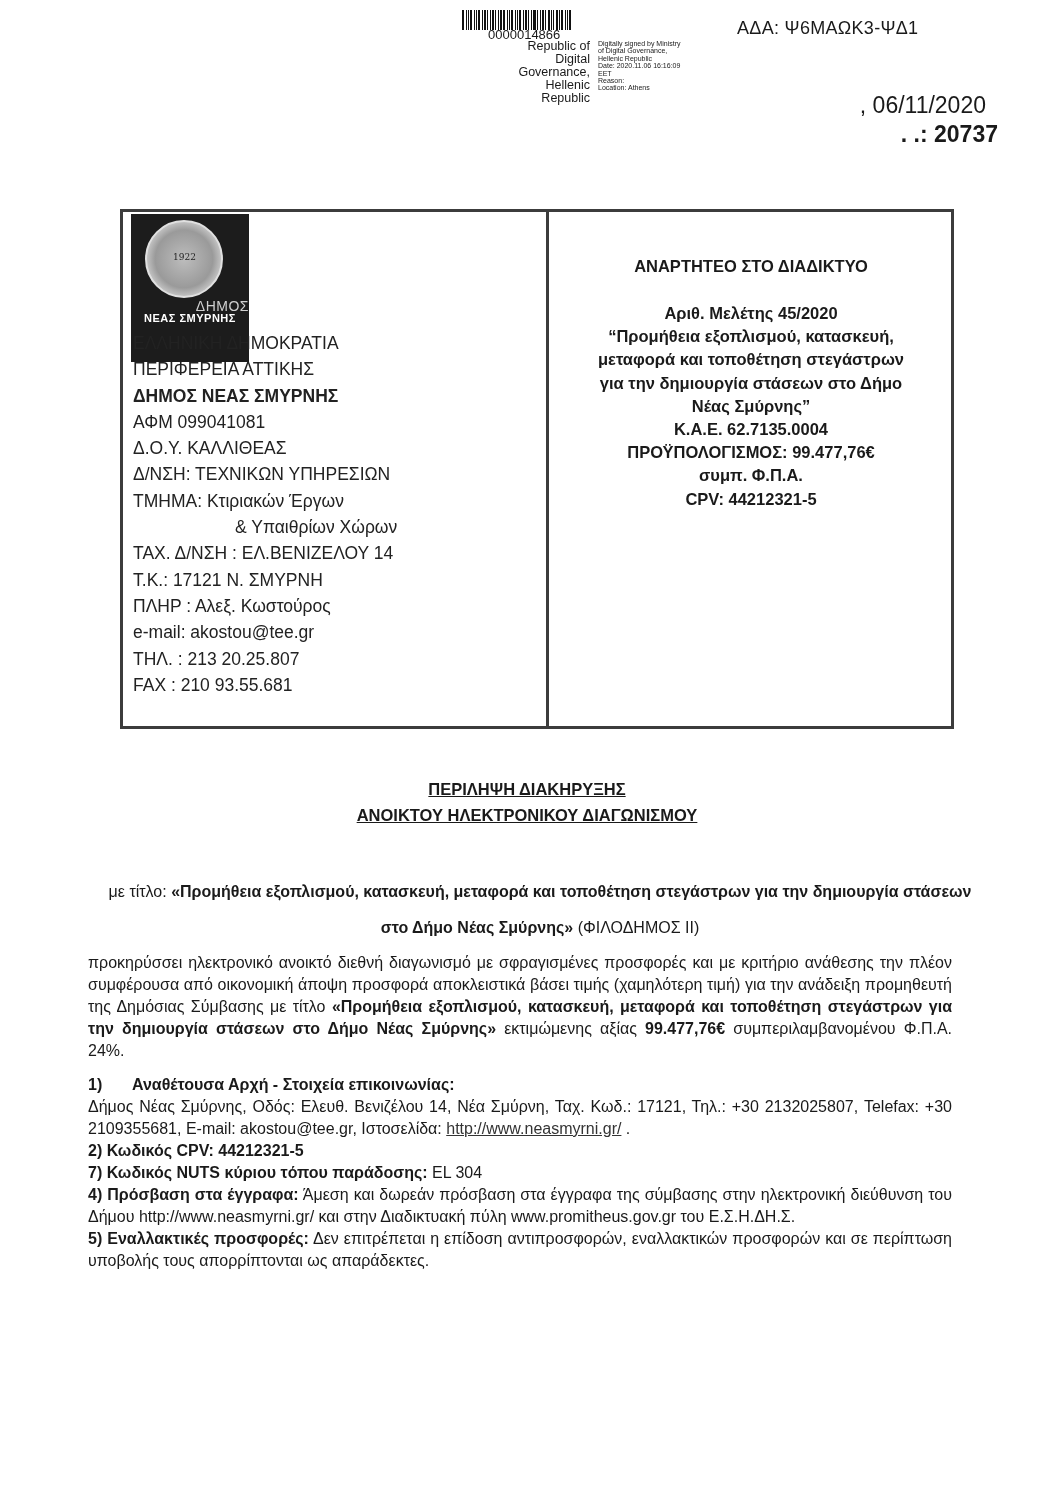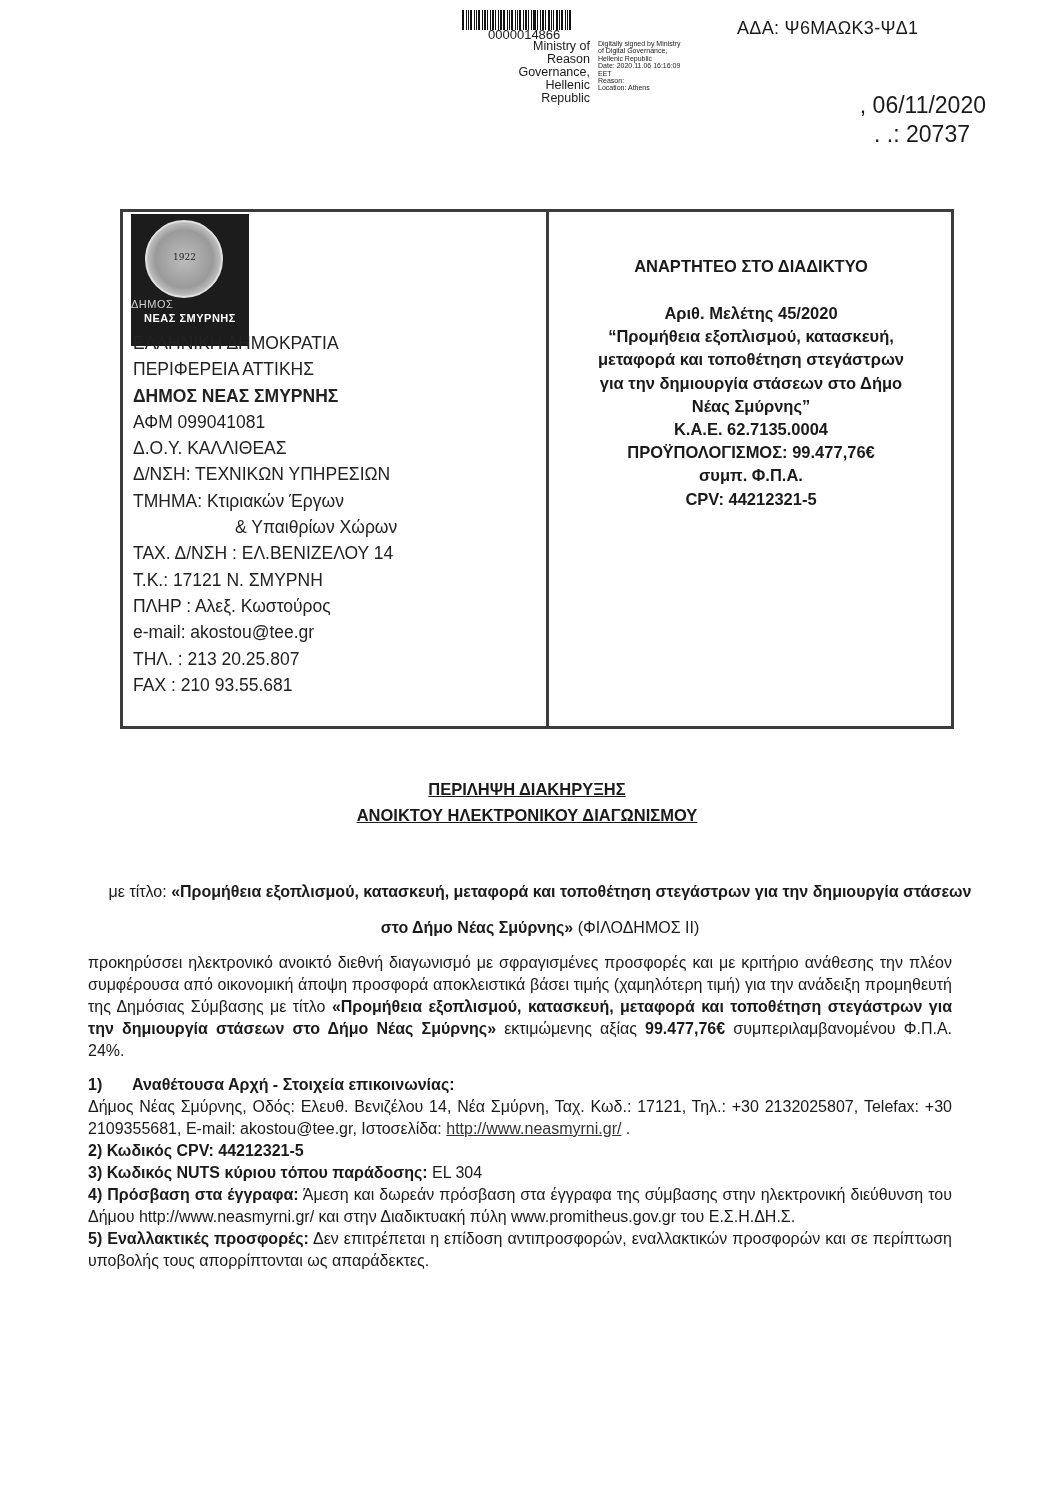--- a/index.html
+++ b/index.html
@@ -8,32 +8,32 @@
   .abs { position: absolute; }
 
   
   .barcode { left: 462px; top: 10px; width: 130px; height: 20px; display: flex; gap: 0; }
   .barcode span { display: inline-block; height: 20px; background: #111; }
   .barcode-num { left: 488px; top: 28px; font-size: 13px; line-height: 13px; }
   .ministry { left: 494px; top: 40px; font-size: 12.5px; line-height: 13px; text-align: right; width: 96px; }
   .signed { left: 598px; top: 40px; font-size: 7px; line-height: 7.4px; width: 110px; font-family: "Liberation Sans", sans-serif; }
   .ada { left: 701px; top: 18px; font-size: 18px; letter-spacing: 0.3px; margin-left: 36px; }
   .date { right: 68px; top: 92px; font-size: 23px; }
-  .protocol { right: 84px; top: 121px; font-size: 23px; }
+  .protocol { right: 56px; top: 121px; font-size: 23px; font-weight: bold; }
 
   
   .box { left: 120px; top: 209px; width: 834px; height: 520px; border: 3px solid #3c3c3c; box-sizing: border-box; }
   .divider { left: 546px; top: 209px; width: 3px; height: 520px; background: #3c3c3c; }
 
-  .logo { left: 131px; top: 214px; width: 118px; height: 132px; background: #1c1c1c; }
+  .logo { left: 131px; top: 214px; width: 118px; height: 148px; background: #1c1c1c; }
   .seal { position: absolute; left: 14px; top: 6px; width: 78px; height: 78px; border-radius: 50%;
           background: radial-gradient(circle at 50% 50%, #bdbdbd 0%, #9a9a9a 55%, #d8d8d8 80%, #7a7a7a 100%);
           border: 2px solid #e0e0e0; box-sizing: border-box; }
   .seal-year { position: absolute; left: 26px; top: 30px; font-size: 9px; color: #222; font-family: "DejaVu Serif", serif; }
-  .logo-line1 { position: absolute; left: 0; right: 0; top: 84px; text-align: left; color: #d0d0d0; font-size: 11px; letter-spacing: 0.5px; }
+  .logo-line1 { position: absolute; left: 0; right: 0; top: 84px; text-align: right; color: #d0d0d0; font-size: 14px; letter-spacing: 0.5px; }
   .logo-line2 { position: absolute; left: 0; right: 0; top: 98px; text-align: center; color: #ffffff; font-size: 11px; font-weight: bold; letter-spacing: 0.5px; }
 
   .left-col { left: 133px; top: 330px; font-size: 17.5px; line-height: 26.3px; color: #222; }
   .left-col div { white-space: nowrap; }
   .left-col .u { font-weight: bold; }
   .left-col .indent { padding-left: 102px; }
 
   .right-col { left: 551px; top: 216px; width: 400px; text-align: center; font-weight: bold; font-size: 16.5px; color: #1a1a1a; margin-top: 40px; }
   .right-col .hdr { margin-bottom: 26px; line-height: 20px; }
   .right-col .body-lines { line-height: 23.2px; }
@@ -92,21 +92,21 @@
     <span style="width: 1px; margin-right: 2px;"></span>
     <span style="width: 2px; margin-right: 1px;"></span>
     <span style="width: 1px; margin-right: 1px;"></span>
     <span style="width: 2px; margin-right: 2px;"></span>
     <span style="width: 1px; margin-right: 1px;"></span>
     <span style="width: 1px; margin-right: 1px;"></span>
     <span style="width: 2px; margin-right: 2px;"></span>
   </div>
 <div class="abs barcode-num">0000014866</div>
 <div class="abs ministry">
-  <div>Ministry of Reason</div>
+  <div>Republic of Digital</div>
   <div>Governance,</div>
   <div>Hellenic Republic</div>
 </div>
 <div class="abs signed">
   <div>Digitally signed by Ministry</div>
   <div>of Digital Governance,</div>
   <div>Hellenic Republic</div>
   <div>Date: 2020.11.06 16:16:09</div>
   <div>EET</div>
   <div>Reason:</div>
@@ -172,21 +172,21 @@
 
 <div class="abs items">
   <div>
     <b><span class="num1">1)</span><span>Αναθέτουσα Αρχή - Στοιχεία επικοινωνίας:</span></b><br>
     <span>Δήμος Νέας Σμύρνης, Οδός: Ελευθ. Βενιζέλου 14, Νέα Σμύρνη, Ταχ. Κωδ.: 17121, Τηλ.: +30 2132025807, Telefax: +30 2109355681, E-mail: akostou@tee.gr, Ιστοσελίδα: </span><a>http://www.neasmyrni.gr/</a><span> .</span>
   </div>
   <div>
     <b>2) Κωδικός CPV: 44212321-5</b><span></span>
   </div>
   <div>
-    <b>3) Κωδικός NUTS κύριου τόπου παράδοσης:</b><span> EL 304</span>
+    <b>7) Κωδικός NUTS κύριου τόπου παράδοσης:</b><span> EL 304</span>
   </div>
   <div>
     <b>4) Πρόσβαση στα έγγραφα:</b><span> Άμεση και δωρεάν πρόσβαση στα έγγραφα της σύμβασης στην ηλεκτρονική διεύθυνση του Δήμου http://www.neasmyrni.gr/ και στην Διαδικτυακή πύλη www.promitheus.gov.gr του Ε.Σ.Η.ΔΗ.Σ.</span>
   </div>
   <div>
     <b>5) Εναλλακτικές προσφορές:</b><span> Δεν επιτρέπεται η επίδοση αντιπροσφορών, εναλλακτικών προσφορών και σε περίπτωση υποβολής τους απορρίπτονται ως απαράδεκτες.</span>
   </div>
 </div>
 
 </body></html>

